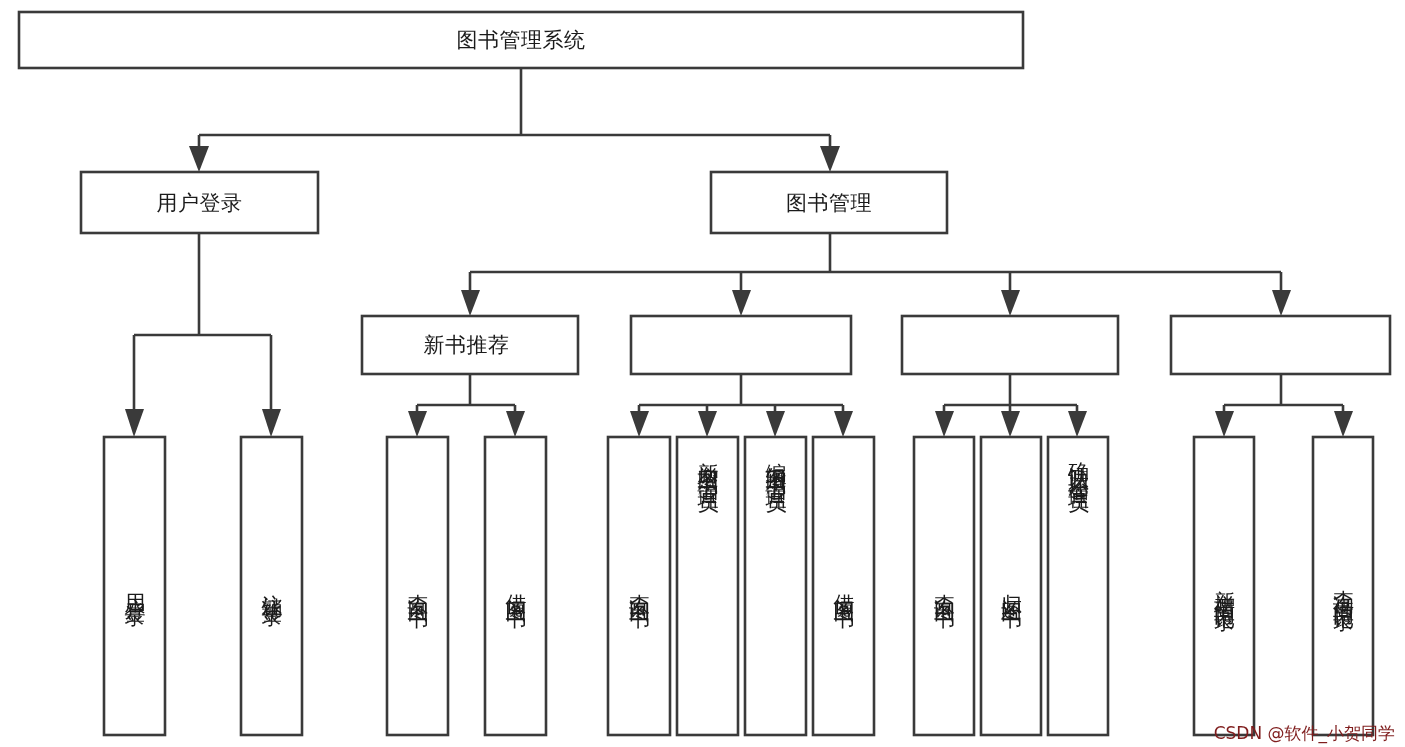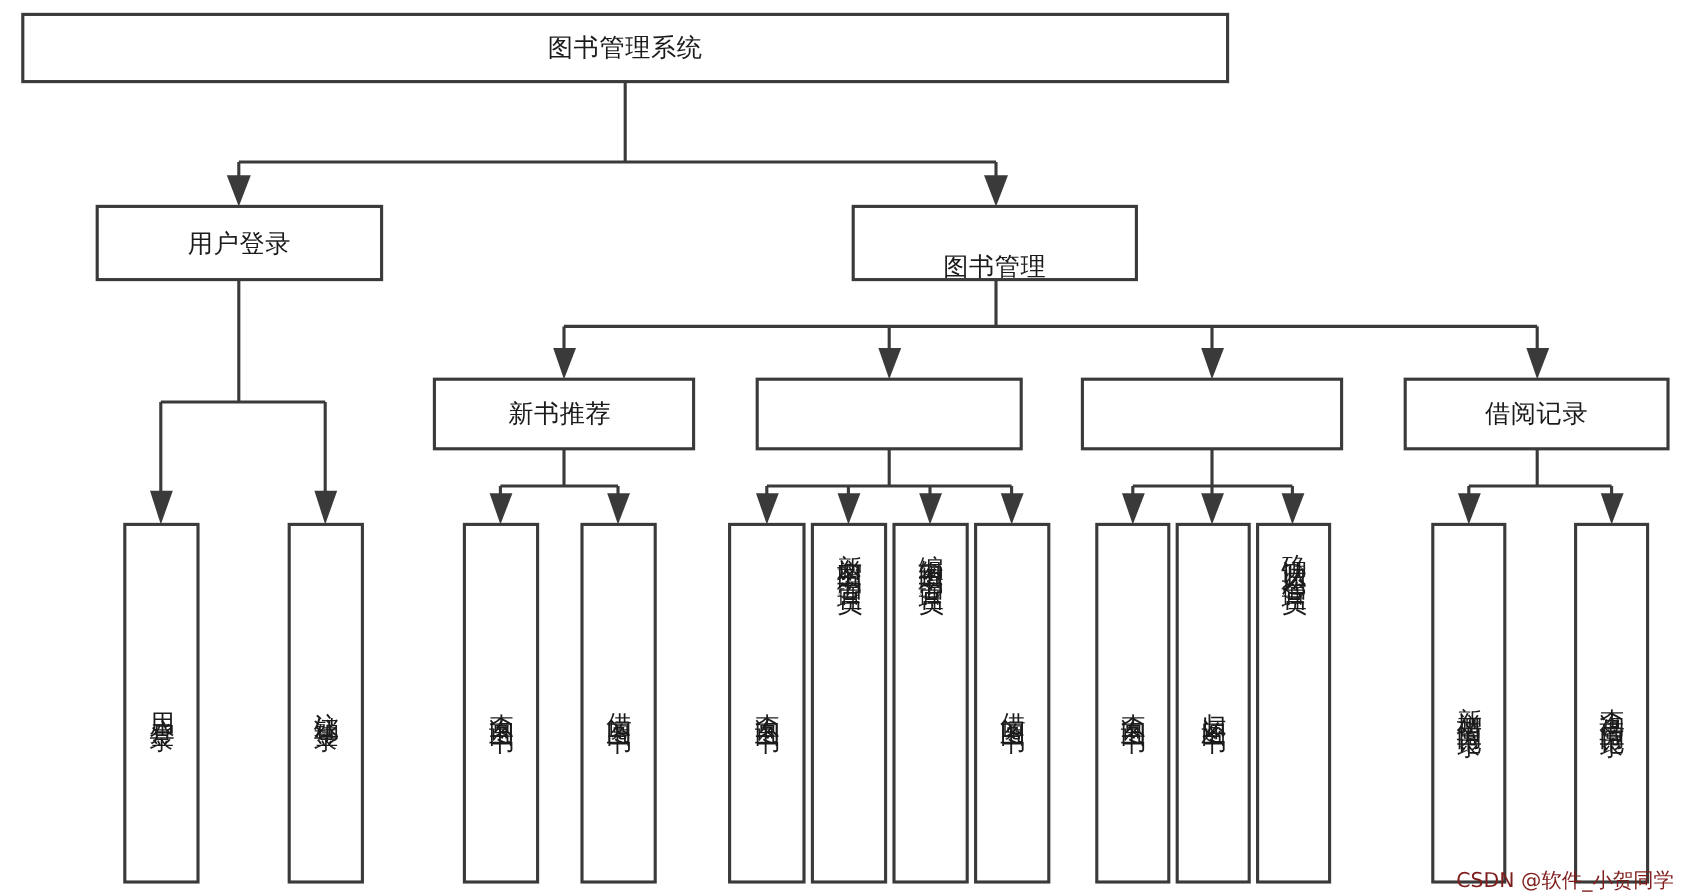--- a/index.html
+++ b/index.html
@@ -194,30 +194,27 @@
     <rect class="node-box" x="1313" y="437" width="60" height="298"></rect>
   </svg>
 
   <div class="h-label-wrap" style="left:19px; top:12px; width:1004px; height:56px;">
     <span class="h-text">图书管理系统</span>
   </div>
 
   <div class="h-label-wrap" style="left:81px; top:172px; width:237px; height:61px;">
     <span class="h-text">用户登录</span>
   </div>
-  <div class="h-label-wrap" style="left:711px; top:172px; width:236px; height:61px;margin-top:19px;">
+  <div class="h-label-wrap" style="left:711px; top:172px; width:236px; height:61px;">
     <span class="h-text">图书管理</span>
   </div>
 
   <div class="h-label-wrap" style="left:362px; top:316px; width:209px; height:58px;justify-content:center;">
     <span class="h-text">新书推荐</span>
   </div>
-  <div class="h-label-wrap" style="left:1171px; top:316px; width:219px; height:58px;">
-    <span class="h-text">借阅记录</span>
-  </div>
 
   <div class="vert-label-wrap center" style="left:104px; top:437px; width:61px; height:298px;">
     <span class="vert-text">用户登录</span>
   </div>
   <div class="vert-label-wrap center" style="left:241px; top:437px; width:61px; height:298px;">
     <span class="vert-text">注销登录</span>
   </div>
 
   <div class="vert-label-wrap center" style="left:387px; top:437px; width:61px; height:298px;">
     <span class="vert-text">查询图书</span>

